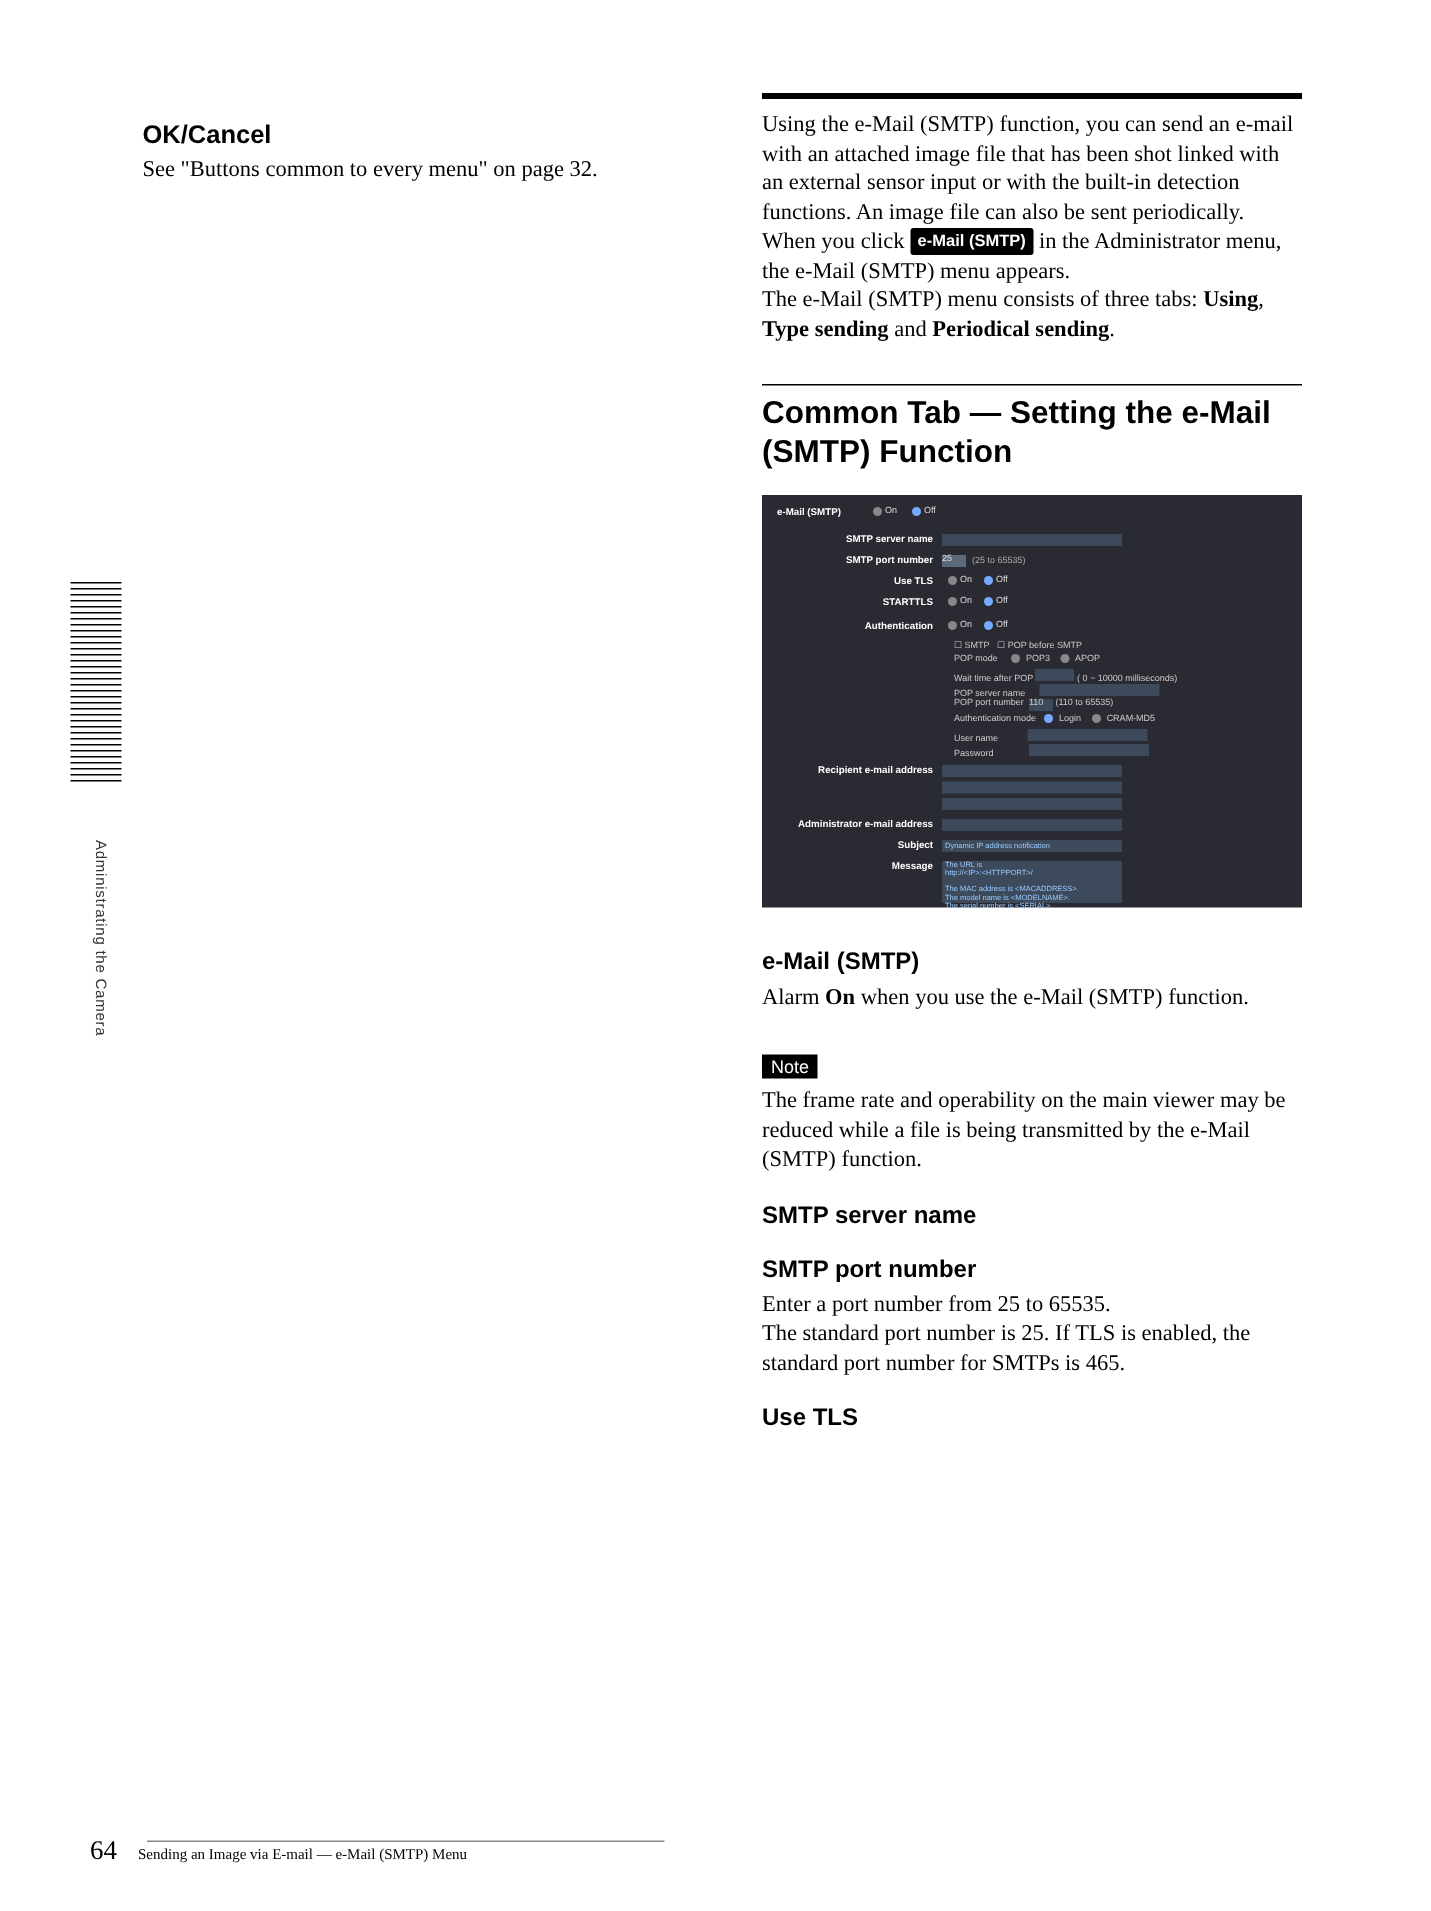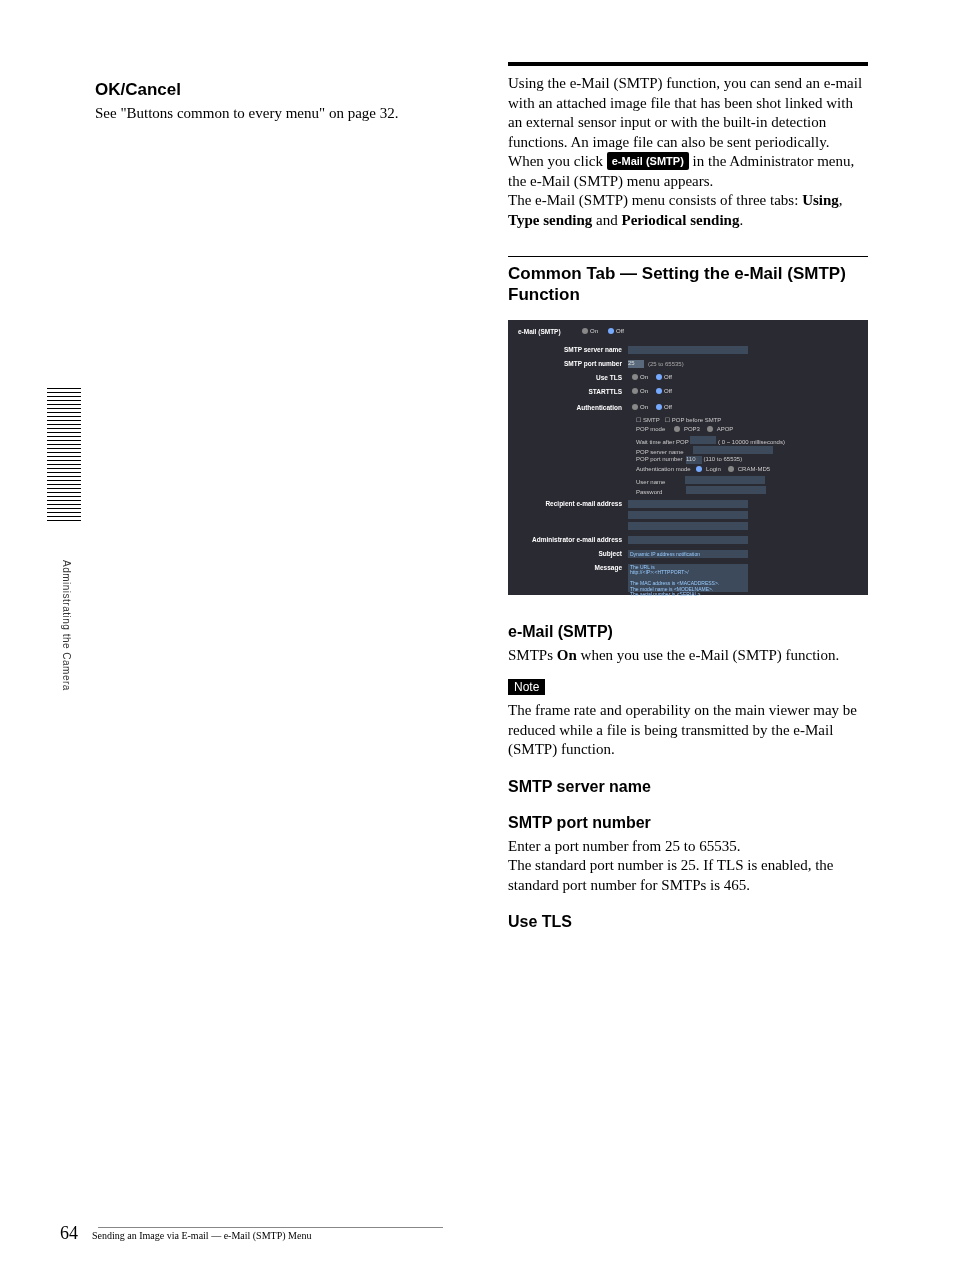--- a/index.html
+++ b/index.html
@@ -82,21 +82,21 @@
       vertical-align: 1px;
     }
     .section-rule {
       border-top: 1px solid #000;
       margin-top: 26px;
       margin-bottom: 6px;
     }
     h2.section-heading {
       font-family: Arial, Helvetica, sans-serif;
       font-weight: bold;
-      font-size: 17px;
+      font-size: 21px;
       line-height: 1.25;
       margin-bottom: 14px;
     }
     .screenshot {
       width: 360px;
       height: 275px;
       background: #2a2a33;
       position: relative;
       margin-bottom: 28px;
       font-family: Arial, Helvetica, sans-serif;
@@ -116,21 +116,21 @@
       font-size: 16px;
       margin-bottom: 5px;
     }
     .note-label {
       display: inline-block;
       background: #000;
       color: #fff;
       font-family: Arial, Helvetica, sans-serif;
       font-size: 12px;
       padding: 1px 6px;
-      margin-top: 14px;
+      margin-top: 28px;
       margin-bottom: 6px;
     }
     .topic-block { margin-top: 18px; }
     .footer {
       position: absolute;
       left: 60px;
       bottom: 30px;
       display: flex;
       align-items: baseline;
     }
@@ -279,21 +279,21 @@
         <span class="ss-input" style="width:120px;color:#9cf;font-size:5px;padding:1px 2px;">Dynamic IP address notification</span>
       </div>
     <div class="ss-row" style="top:244px;align-items:flex-start;">
         <span class="ss-label">Message</span>
         <span class="ss-input" style="width:120px;height:28px;color:#9cf;font-size:5px;padding:1px 2px;line-height:1.1;display:inline-block;"><span>The URL is</span><br><span>http://&lt;IP&gt;:&lt;HTTPPORT&gt;/</span><br><br><span>The MAC address is &lt;MACADDRESS&gt;.</span><br><span>The model name is &lt;MODELNAME&gt;.</span><br><span>The serial number is &lt;SERIAL&gt;.</span></span>
       </div>
   </div>
 
   <div class="topic-block">
     <h3 class="topic-heading">e-Mail (SMTP)</h3>
-    <p class="body-text"><span>SMTPs </span><b>On</b><span> when you use the e-Mail (SMTP) function.</span></p>
+    <p class="body-text"><span>Alarm </span><b>On</b><span> when you use the e-Mail (SMTP) function.</span></p>
   </div>
 
   <div class="note-label">Note</div>
   <p class="body-text">The frame rate and operability on the main viewer may be reduced while a file is being transmitted by the e-Mail (SMTP) function.</p>
 
   <div class="topic-block">
     <h3 class="topic-heading">SMTP server name</h3>
   </div>
 
   <div class="topic-block">

